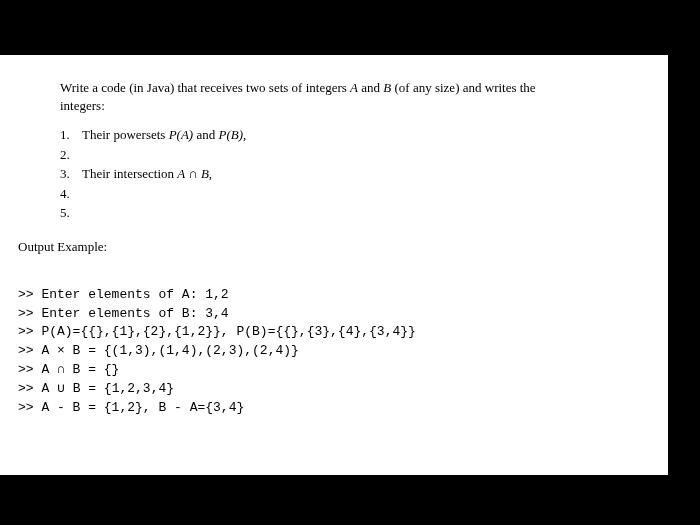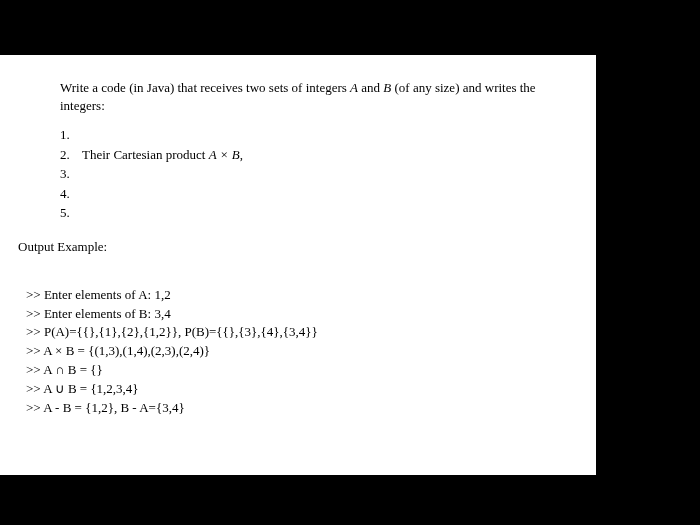--- a/index.html
+++ b/index.html
@@ -10,21 +10,21 @@
     body {
       width: 700px;
       height: 525px;
       background: #000;
       font-family: 'Times New Roman', Times, serif;
       font-size: 13px;
       color: #000;
     }
     .page {
       background: #fff;
-      width: 596px;
+      width: 668px;
       margin-top: 55px;
       height: 420px;
       padding: 24px 18px 24px 18px;
     }
     .intro {
       margin-left: 42px;
       margin-bottom: 10px;
       line-height: 1.4;
     }
     .list {
@@ -37,48 +37,49 @@
     }
     .list-num {
       width: 22px;
       flex-shrink: 0;
     }
     .output-title {
       margin-left: 0px;
       margin-bottom: 12px;
     }
     .output {
-      font-family: Liberation Serif, serif;
+      font-family: Liberation Mono, monospace;
       font-size: 13px;
       line-height: 1.45;
-      margin-left: 8px;
+      margin-left: 0px;
       white-space: pre;
     }
     .ital { font-style: italic; }
   </style>
 </head>
 <body>
 
 <div class="page">
 
   <div class="intro">
     <span>Write a code (in Java) that receives two sets of integers </span><span class="ital">A</span><span> and </span><span class="ital">B</span><span> (of any size) and writes the</span><br>
     <span>integers:</span>
   </div>
 
   <div class="list">
     <div class="list-row">
       <span class="list-num">1.</span>
+      <span><span>Their powersets </span><span class="ital">P(A)</span><span> and </span><span class="ital">P(B)</span><span>,</span></span>
     </div>
     <div class="list-row">
       <span class="list-num">2.</span>
-      <span><span>Their Cartesian product </span><span class="ital">A × B</span><span>,</span></span>
     </div>
     <div class="list-row">
       <span class="list-num">3.</span>
+      <span><span>Their intersection </span><span class="ital">A ∩ B</span><span>,</span></span>
     </div>
     <div class="list-row">
       <span class="list-num">4.</span>
     </div>
     <div class="list-row">
       <span class="list-num">5.</span>
     </div>
   </div>
 
   <div class="output-title">Output Example:</div>

